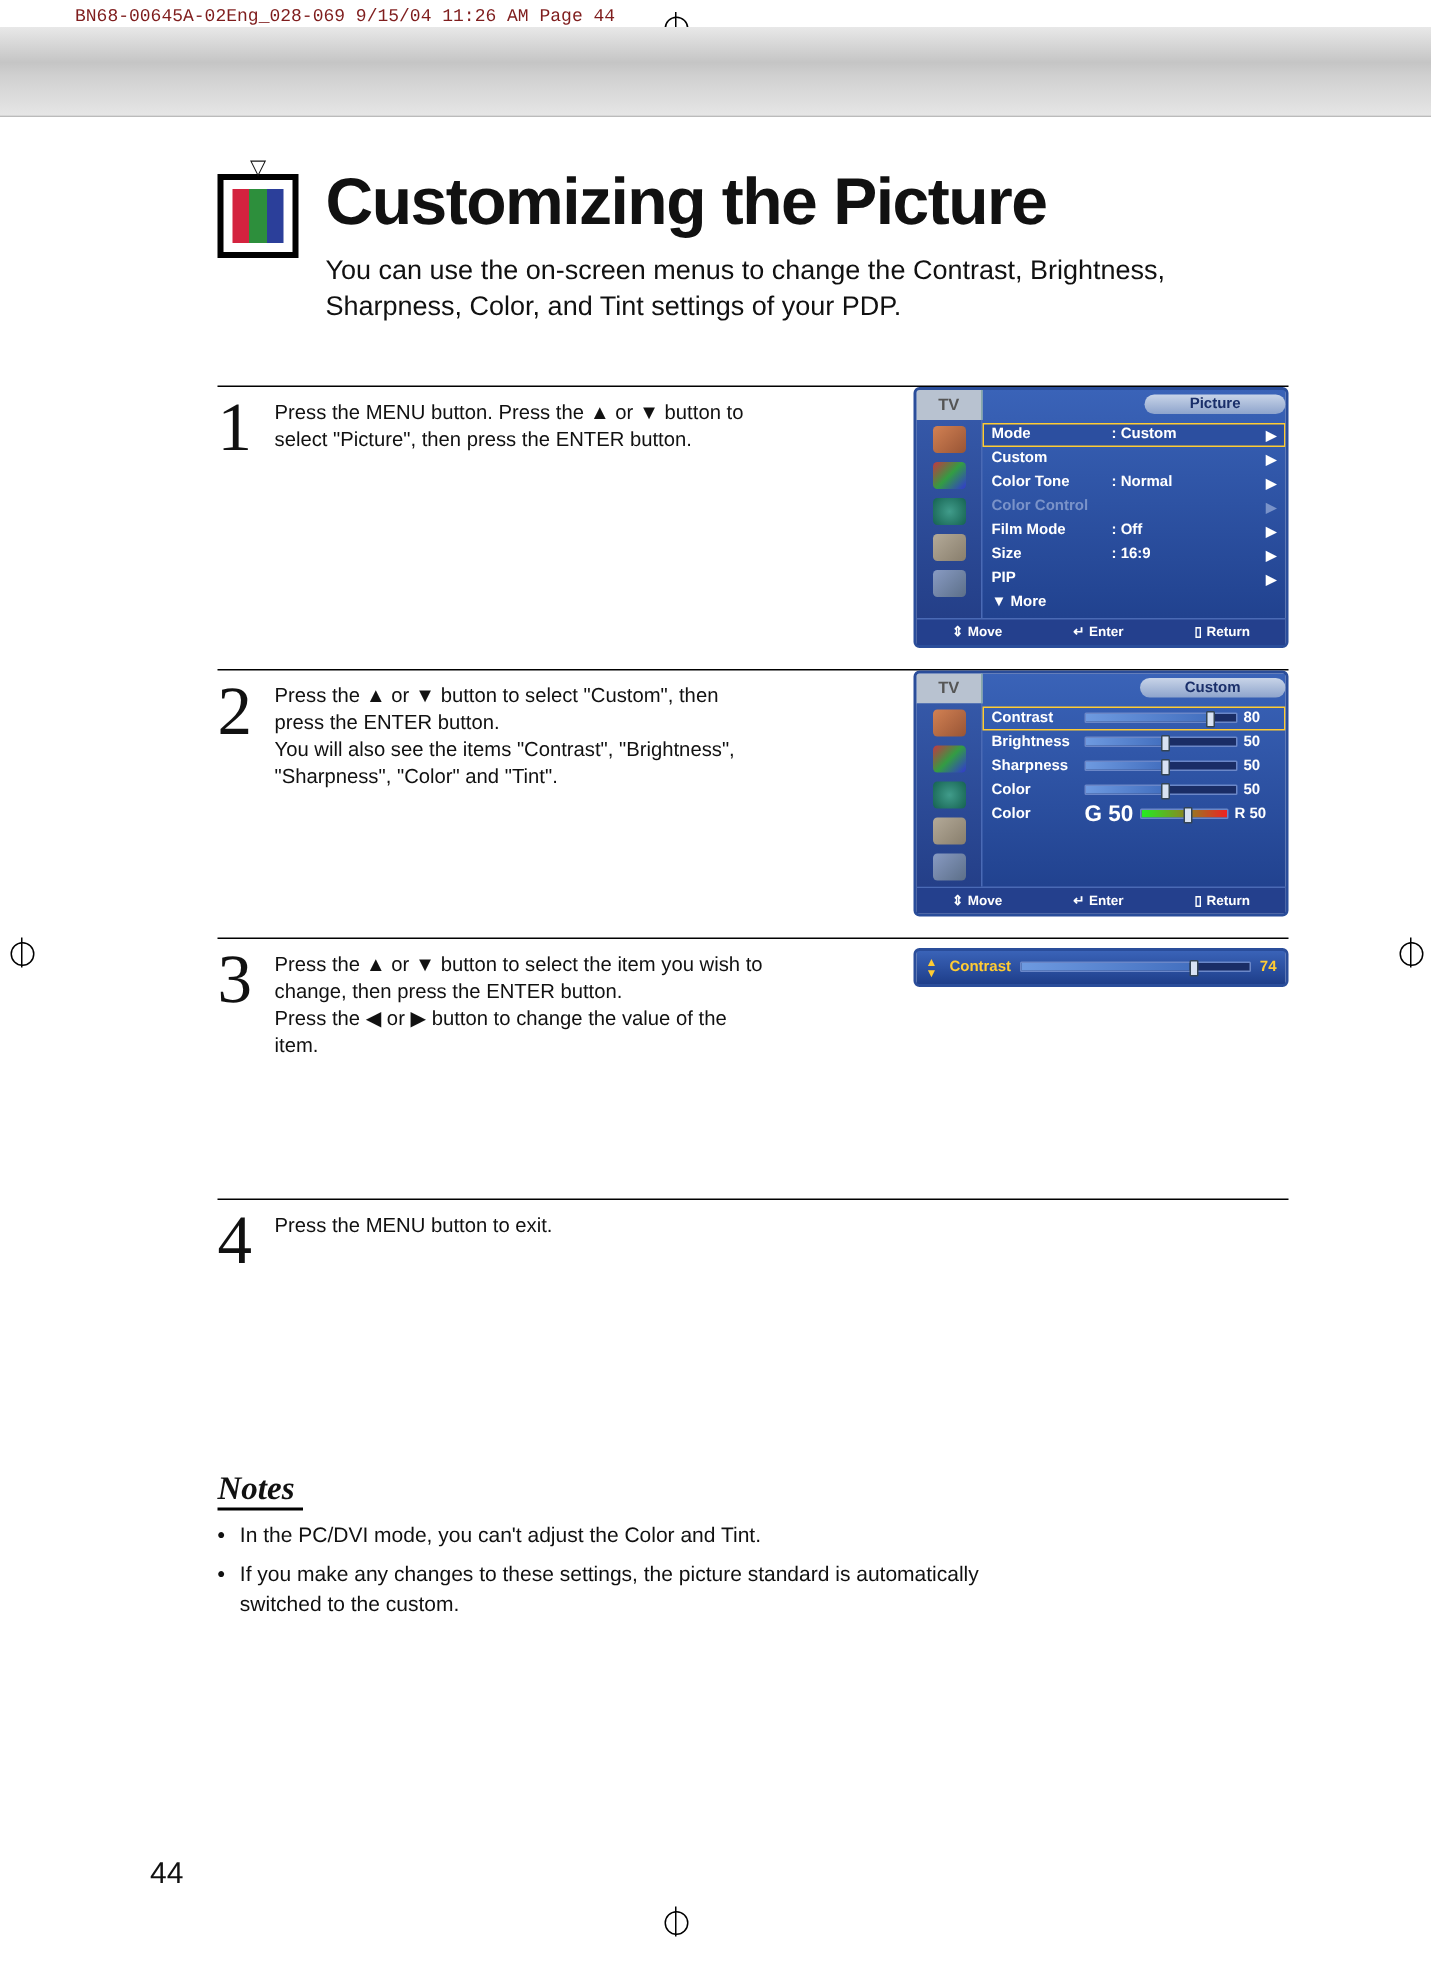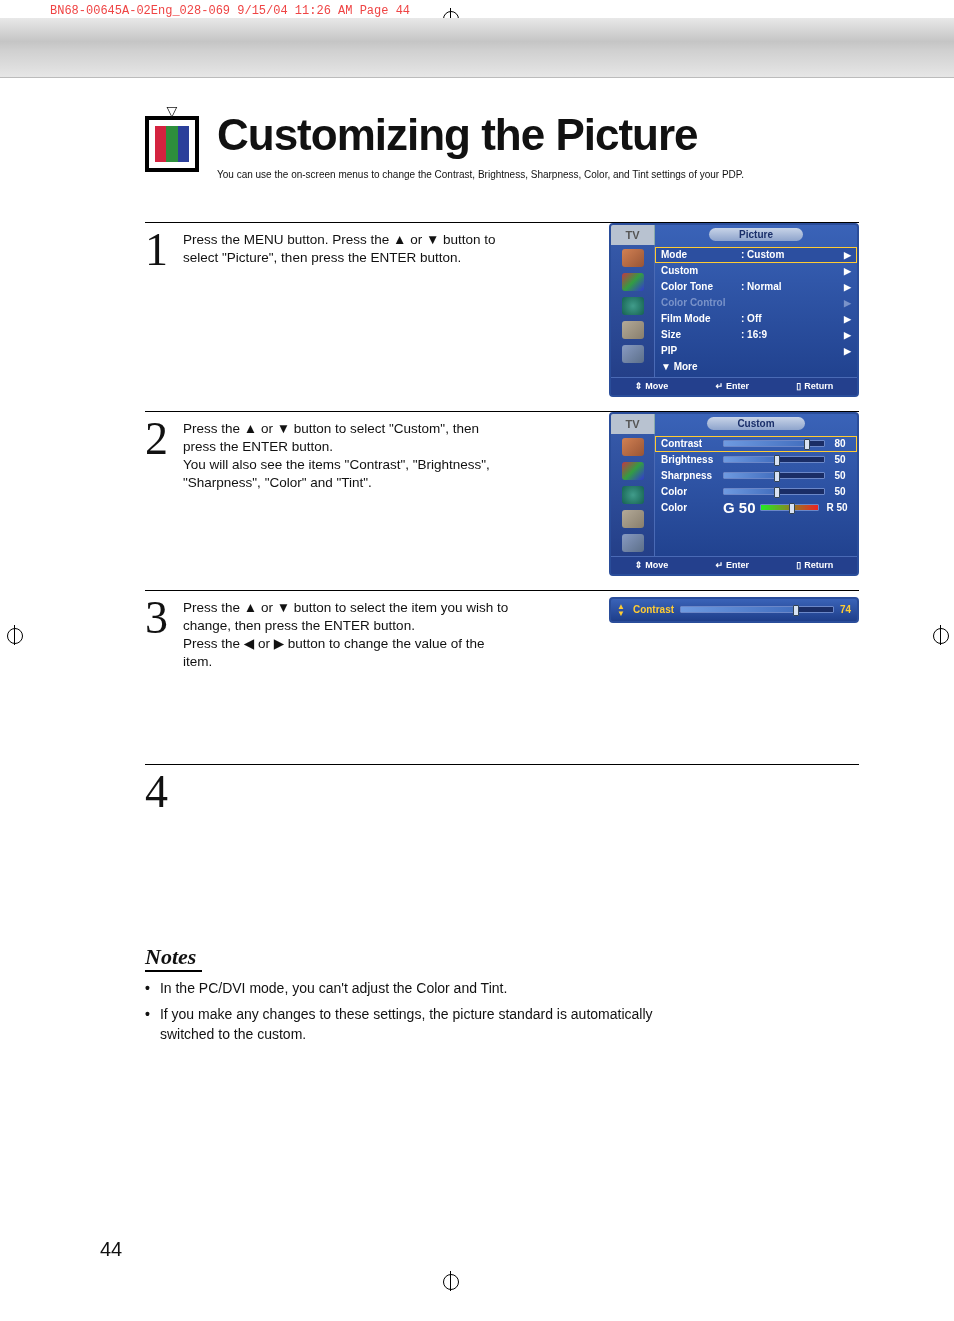--- a/index.html
+++ b/index.html
@@ -1,44 +1,44 @@
 <!DOCTYPE html>
 <html><head>
 <meta charset="utf-8">
 <style>
   *{margin:0;padding:0;box-sizing:border-box}
   body{font-family:"Helvetica Neue",Arial,sans-serif;width:954px;height:1321px;background:#fff;position:relative;color:#111}
-  .header-bar{position:absolute;top:0;left:0;right:0;height:22px;background:#fff;font:12px/22px "Courier New",monospace;color:#ef4444;padding:0 50px}
+  .header-bar{position:absolute;top:0;left:0;right:0;height:22px;background:#fff;font:12px/22px "Courier New",monospace;color:#7f1d1d;padding:0 50px}
   .crop-mark{position:absolute;width:20px;height:20px}
   .crop-mark:before,.crop-mark:after{content:"";position:absolute;background:#000}
   .crop-mark:before{width:20px;height:1px;top:10px;left:0}
   .crop-mark:after{width:1px;height:20px;top:0;left:10px}
   .crop-mark.circle:before{width:14px;height:14px;border:1px solid #000;border-radius:50%;top:3px;left:3px;background:transparent}
   .silver-band{position:absolute;top:18px;left:0;right:0;height:60px;background:linear-gradient(to bottom,#e8e8e8,#c5c5c5 40%,#d0d0d0 55%,#e6e6e6);border-bottom:1px solid #bbb}
   .page{position:absolute;top:110px;left:0;right:0;bottom:0;padding:0 95px 0 145px}
   .title-row{display:flex;align-items:flex-start;gap:18px;margin-bottom:40px}
   .tv-icon{width:54px;height:56px;border:4px solid #000;position:relative;margin-top:6px;flex:0 0 auto}
   .tv-icon .screen{position:absolute;top:6px;left:6px;right:6px;bottom:6px;display:flex}
   .tv-icon .bar{flex:1}
   .tv-icon .b1{background:#d4233f}
   .tv-icon .b2{background:#2d8f3c}
   .tv-icon .b3{background:#2b3f9a}
   .tv-icon .ant{position:absolute;top:-14px;left:50%;transform:translateX(-50%);font-size:14px;line-height:10px}
   h1{font-family:"Arial Narrow",Arial,sans-serif;font-weight:bold;font-size:44px;letter-spacing:-1px;margin-bottom:8px}
-  .intro{font-size:10px;line-height:1.35;max-width:560px}
+  .intro{font-size:18px;line-height:1.35;max-width:560px}
   .steps{position:relative}
   .step{display:flex;gap:10px;margin-bottom:14px;border-top:1px solid #000;padding-top:6px;min-height:160px}
   .step.short{min-height:60px}
   .num{font-family:"Times New Roman",serif;font-size:46px;line-height:.9;width:28px;font-weight:normal;flex:0 0 auto}
   .step-text{font-size:13.5px;line-height:1.35;max-width:330px;padding-top:2px}
   .osd-col{margin-left:auto;width:250px;flex:0 0 auto}
   .osd{width:250px;font-size:11px;color:#fff;font-weight:bold;border:2px solid #2a4d9a;border-radius:4px;overflow:hidden;background:linear-gradient(to bottom,#3a63b8,#1e3e8a);margin-top:-6px}
   .osd-head{display:flex;height:20px}
   .osd-head .tv-lbl{width:44px;background:#b8c2d0;color:#555;text-align:center;line-height:20px;border-right:1px solid #8aa}
-  .osd-head .title-pill{flex:1;display:flex;align-items:center;justify-content:center;position:relative}
+  .osd-head .title-pill{flex:1;display:flex;align-items:center;justify-content:flex-end;position:relative}
   .osd-head .pill{background:linear-gradient(to bottom,#c8d4e8,#8ea4cc);color:#1a2f6a;padding:1px 30px;border-radius:9px;font-size:10px}
   .osd-body{display:flex}
   .osd-side{width:44px;background:linear-gradient(to bottom,#3558a8,#243f88);display:flex;flex-direction:column;align-items:center;padding:4px 0;gap:6px;border-right:1px solid #4a6ab5}
   .side-ico{width:22px;height:18px;border-radius:3px;opacity:.85}
   .ico1{background:linear-gradient(135deg,#e84,#a52)}
   .ico2{background:linear-gradient(135deg,#d33,#3a3,#33d)}
   .ico3{background:radial-gradient(circle,#4a8,#164)}
   .ico4{background:linear-gradient(135deg,#cb9,#986)}
   .ico5{background:linear-gradient(135deg,#9ac,#678)}
   .osd-rows{flex:1;padding:2px 0}
@@ -50,21 +50,21 @@
   .osd-row .chev{font-size:9px}
   .osd-foot{display:flex;justify-content:space-around;background:#24408d;height:18px;align-items:center;font-size:9px;border-top:1px solid #4a6ab5}
   .osd-foot span{display:flex;align-items:center;gap:3px}
   
   .sl-row{display:flex;align-items:center;padding:1px 6px;height:16px;font-size:10px;gap:4px}
   .sl-row.sel{outline:1.5px solid #ffcc33;outline-offset:-1px}
   .sl-row .lbl{flex:0 0 58px}
   .sl-bar{flex:1;height:7px;background:#1a2d66;border:1px solid #6b87c8;position:relative;border-radius:1px}
   .sl-bar .fill{position:absolute;top:0;bottom:0;left:0;background:linear-gradient(to right,#6e9ae0,#4470c0)}
   .sl-bar .knob{position:absolute;top:-2px;width:6px;height:11px;background:#d8e2f2;border:1px solid #345;border-radius:1px}
-  .sl-row .num-v{width:22px;text-align:center}
+  .sl-row .num-v{width:22px;text-align:left}
   .tint-bar{background:linear-gradient(to right,#2e2,#e22)}
   .single-slider{width:250px;background:linear-gradient(to bottom,#3a63b8,#1e3e8a);border:2px solid #2a4d9a;border-radius:4px;padding:4px 6px;display:flex;align-items:center;gap:6px;color:#fff;font-size:10px;font-weight:bold;position:relative}
   .single-slider .arrows{color:#ffcc33;font-size:8px;line-height:7px;display:flex;flex-direction:column;align-items:center;margin-right:2px}
   .notes{margin-top:120px;max-width:560px}
   .notes h2{font-family:"Times New Roman",serif;font-style:italic;font-weight:bold;font-size:22px;border-bottom:2px solid #000;display:inline-block;padding-right:6px;margin-bottom:6px}
   .notes ul{list-style:none;font-size:14px;line-height:1.45}
   .notes li{display:flex;gap:10px;margin-bottom:6px}
   .notes li:before{content:"•";font-weight:bold}
   .page-num{position:absolute;bottom:60px;left:100px;font-size:20px}
 </style>
@@ -253,20 +253,21 @@
               <div class="fill" style="width:74%"></div>
               <div class="knob" style="left:74%"></div>
             </div>
           <span class="num-v" style="color:#ffcc33">74</span>
         </div>
       </div>
     </div>
 
     <div class="step short">
       <div class="num">4</div>
+      <div class="step-text">Press the MENU button to exit.</div>
     </div>
 
   </div>
 
   <div class="notes">
     <h2>Notes</h2>
     <ul>
       <li>
           <span>In the PC/DVI mode, you can't adjust the Color and Tint.</span>
         </li>

